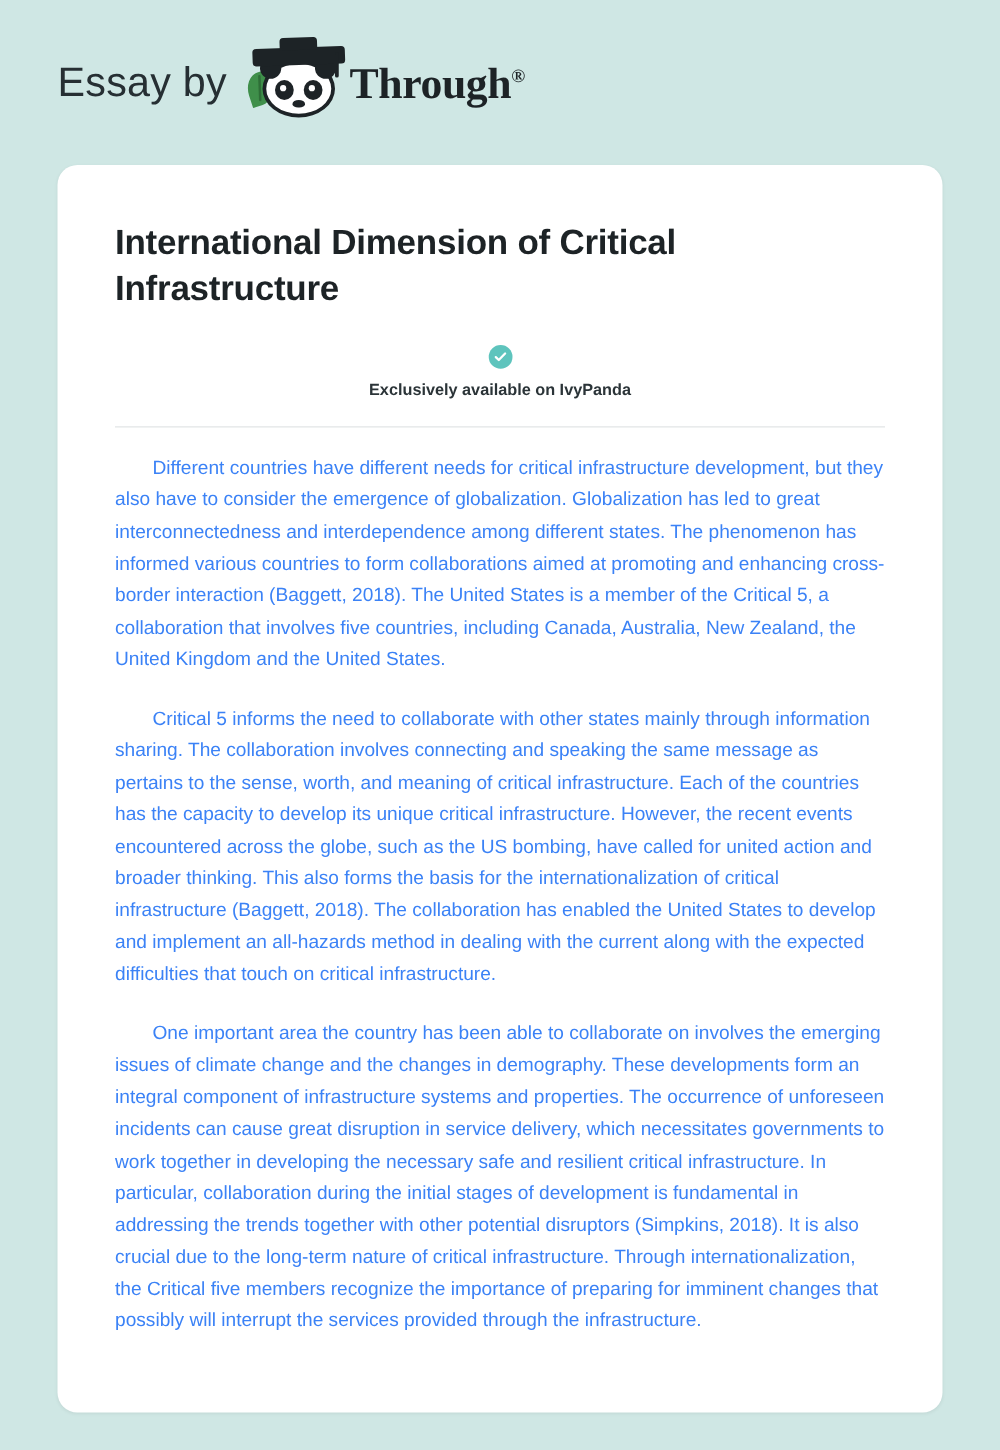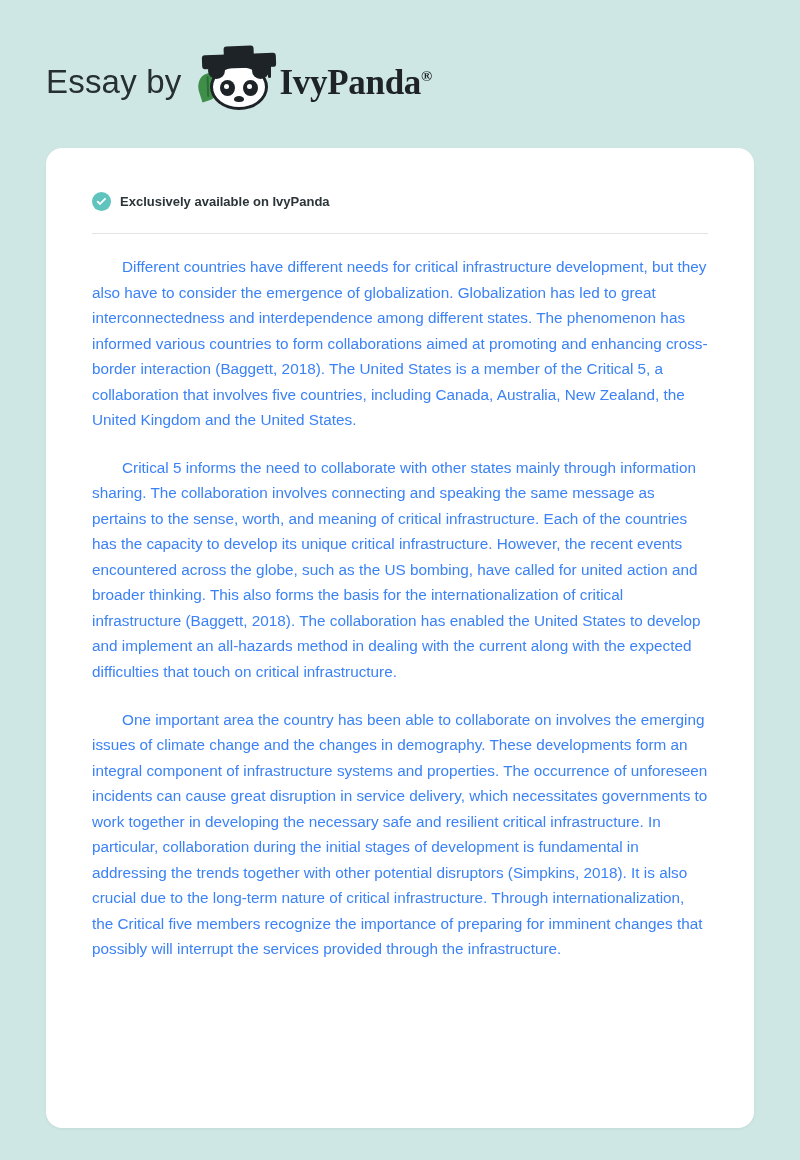--- a/index.html
+++ b/index.html
@@ -22,21 +22,20 @@
     position: relative;
   }
 
   
   .brand {
     display: flex;
     align-items: center;
     padding: 36px 16px 0 46px;
     height: 96px;
     box-sizing: border-box;
-    margin-top: 16px;
   }
   .brand-essay {
     font-size: 33px;
     color: #262f33;
     letter-spacing: 0.2px;
     font-weight: 400;
   }
   .brand-logo {
     display: flex;
     align-items: center;
@@ -182,20 +181,21 @@
     font-weight: 700;
     color: #1d2326;
     margin: 0 0 26px 0;
     letter-spacing: -0.2px;
   }
   .badge-row {
     display: flex;
     align-items: center;
     gap: 9px;
     margin-bottom: 22px;
+    flex-direction: column;
   }
   .badge-check {
     width: 19px;
     height: 19px;
     border-radius: 50%;
     background: #5ec4bd;
     display: flex;
     align-items: center;
     justify-content: center;
     flex: 0 0 auto;
@@ -233,26 +233,27 @@
         <span class="panda-leaf"></span>
         <span class="panda-head"></span>
         <span class="panda-ear left"></span>
         <span class="panda-ear right"></span>
         <span class="panda-cap"></span>
         <span class="panda-tassel"></span>
         <span class="panda-eye left"></span>
         <span class="panda-eye right"></span>
         <span class="panda-nose"></span>
       </span>
-      <span class="brand-name"><span>IvyPanda</span><span class="brand-reg">®</span></span>
+      <span class="brand-name"><span>Through</span><span class="brand-reg">®</span></span>
     </span>
   </div>
 
   <div class="doc-card">
     <div class="doc-inner">
+      <h1 class="doc-title">International Dimension of Critical Infrastructure</h1>
 
       <div class="badge-row">
         <span class="badge-check">
           <svg width="11" height="11" viewBox="0 0 12 12" aria-hidden="true">
             <path d="M1.8 6.2 L4.4 8.7 L9.9 3.1" fill="none" stroke="#ffffff" stroke-width="2" stroke-linecap="round" stroke-linejoin="round"></path>
           </svg>
         </span>
         <span class="badge-text">Exclusively available on IvyPanda</span>
       </div>
 

